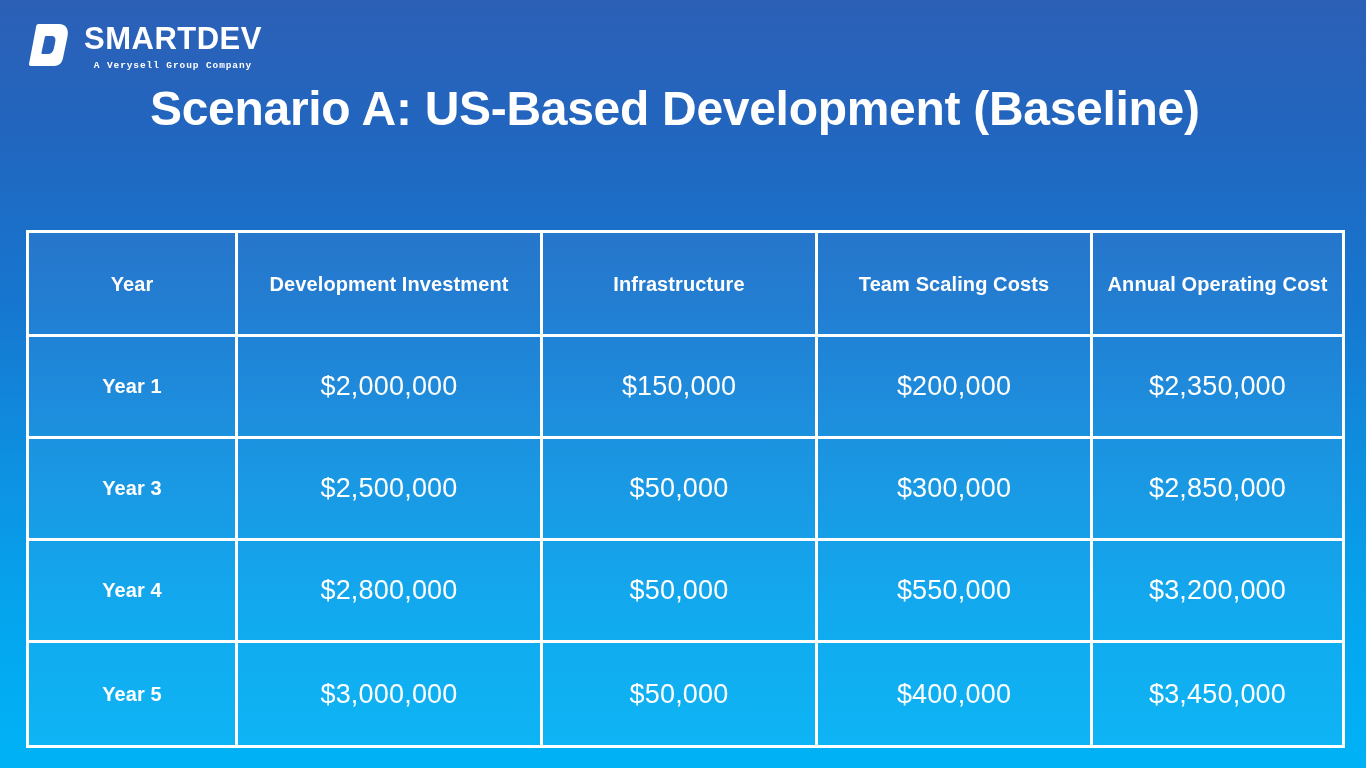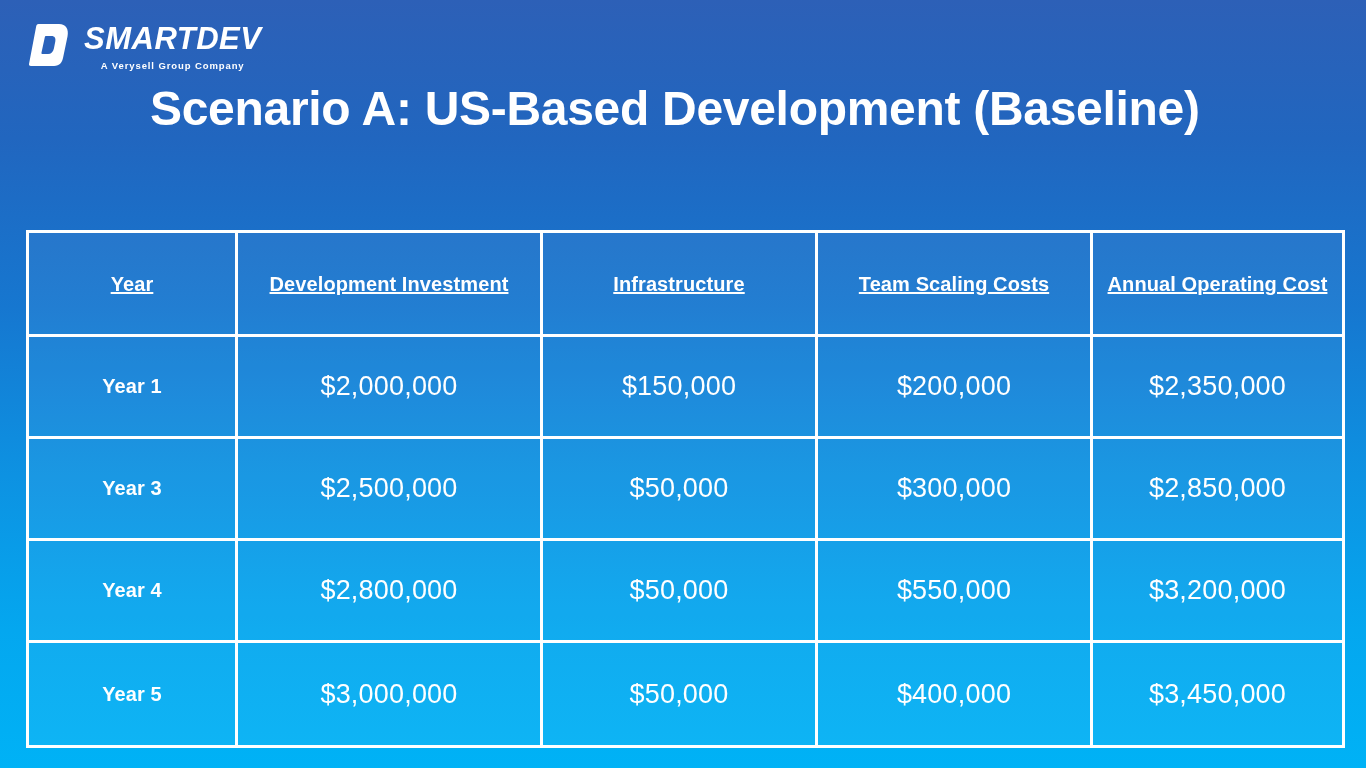--- a/index.html
+++ b/index.html
@@ -49,25 +49,24 @@
   }
 
   .logo-word {
     font-family: "Liberation Sans", sans-serif;
     font-size: 31px;
     font-weight: bold;
     letter-spacing: 0.5px;
     line-height: 1;
     color: #ffffff;
     white-space: nowrap;
-    font-style: italic;
   }
 
   .logo-tagline {
-    font-family: Liberation Sans, sans-serif;
+    font-family: Liberation Mono, monospace;
     font-size: 9.5px;
     font-weight: bold;
     letter-spacing: 0.9px;
     color: #ffffff;
     margin-top: 6px;
     white-space: nowrap;
   }
 
   
   .deck-title {
@@ -123,21 +122,21 @@
   }
 
   
   col.c-year  { width: 209px; }
   col.c-dev   { width: 305px; }
   col.c-infra { width: 275px; }
   col.c-team  { width: 275px; }
   col.c-annual{ width: 249px; }
 
   
-  thead tr { height: 104px; text-decoration: underline; }
+  thead tr { height: 104px; }
   thead th {
     font-size: 20px;
     font-weight: bold;
     line-height: 1.3;
     letter-spacing: 0.1px;
     color: #ffffff;
   }
 
   
   tbody tr { height: 88px; }

